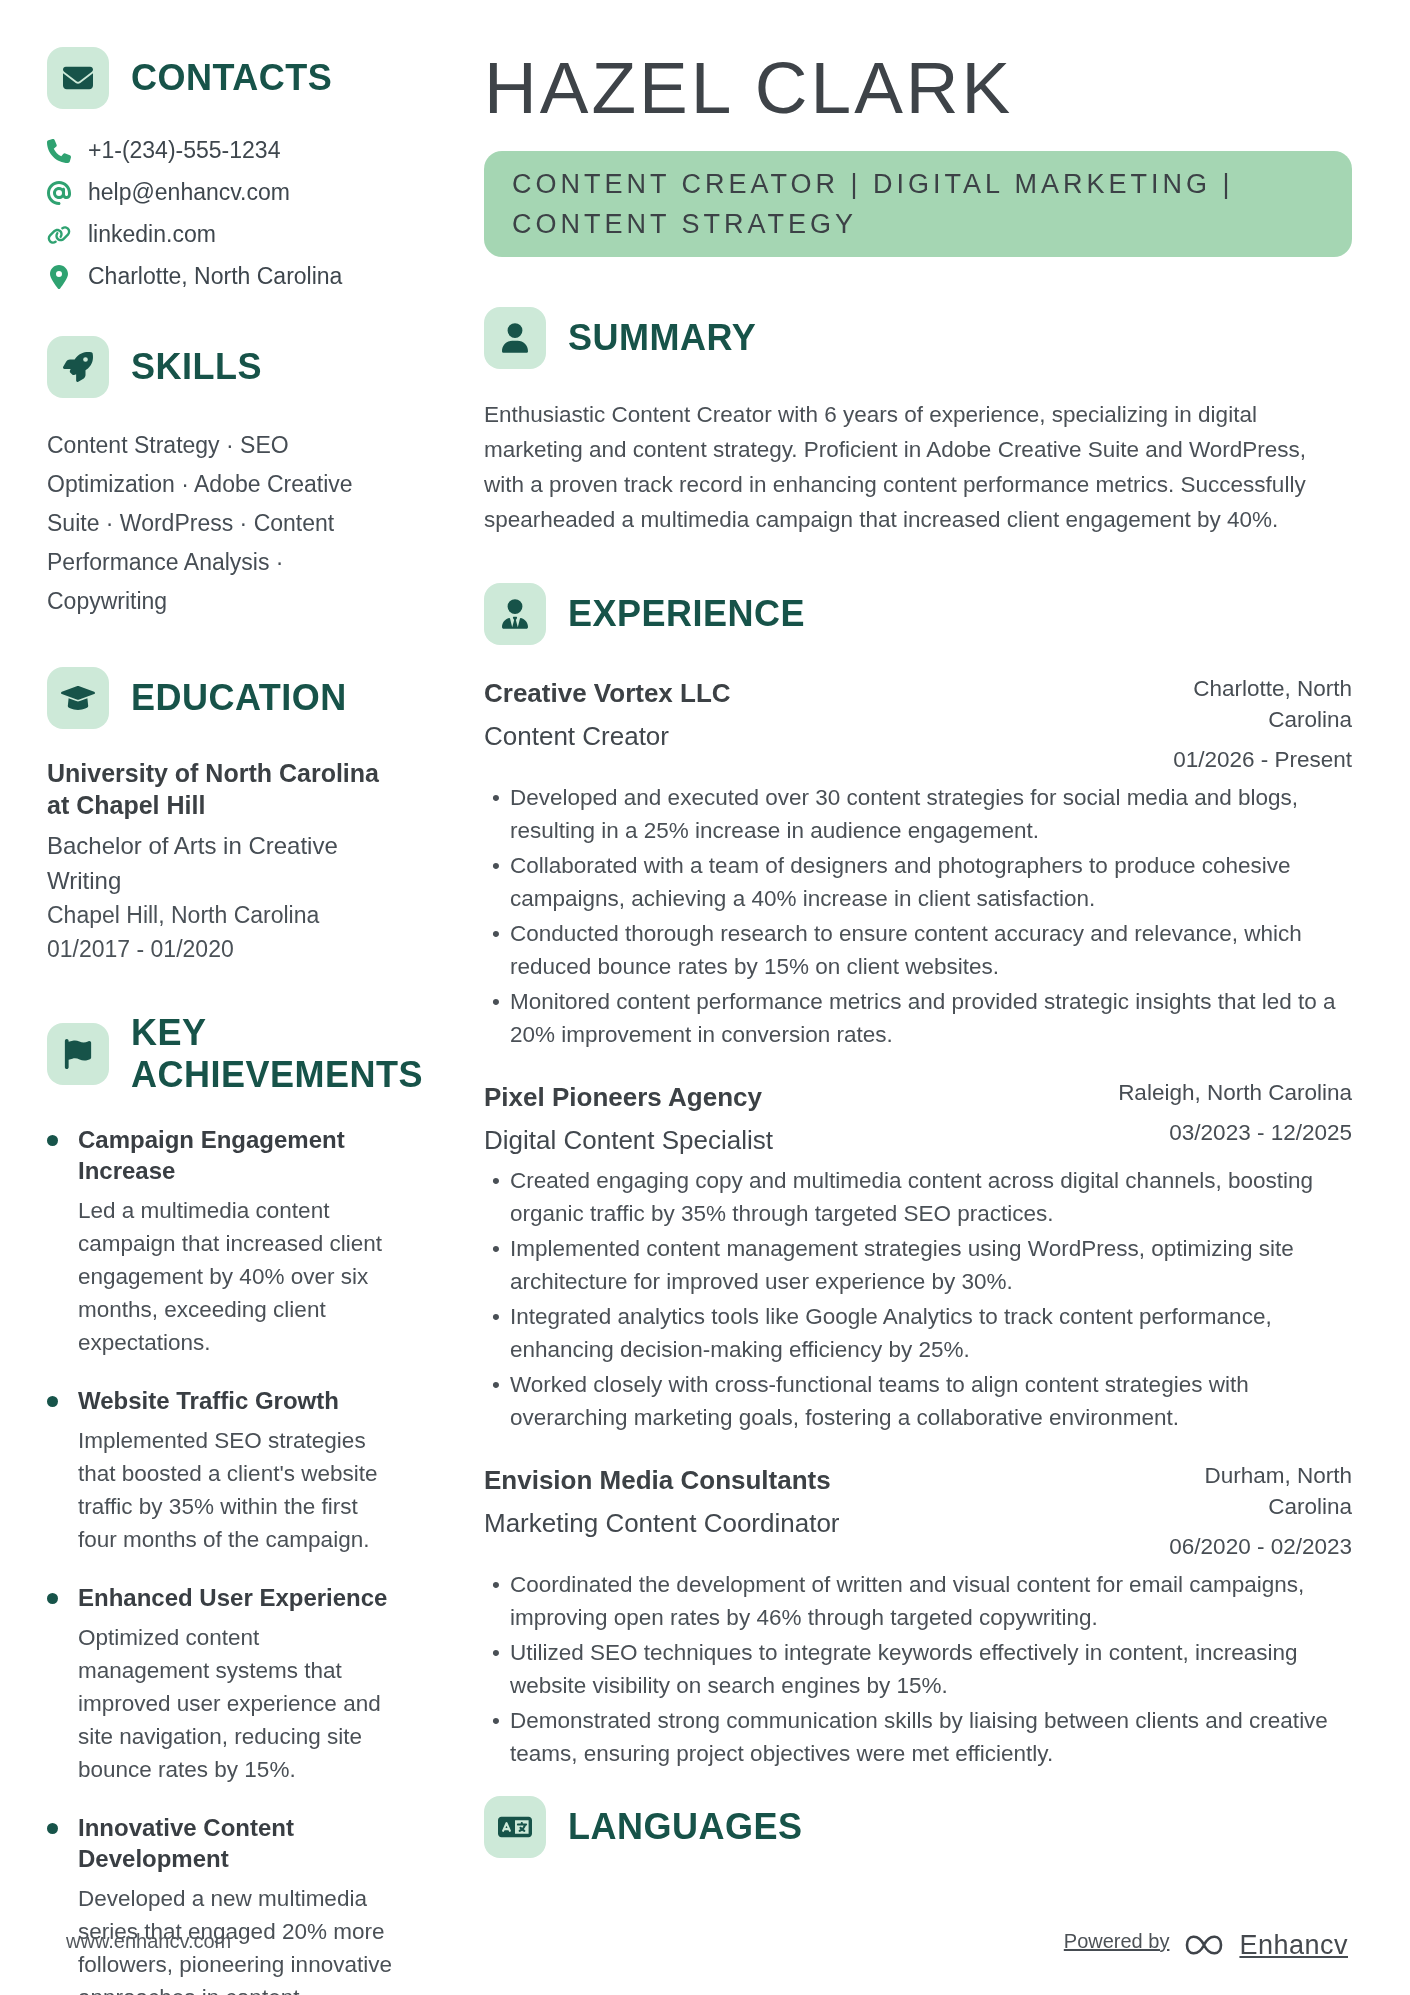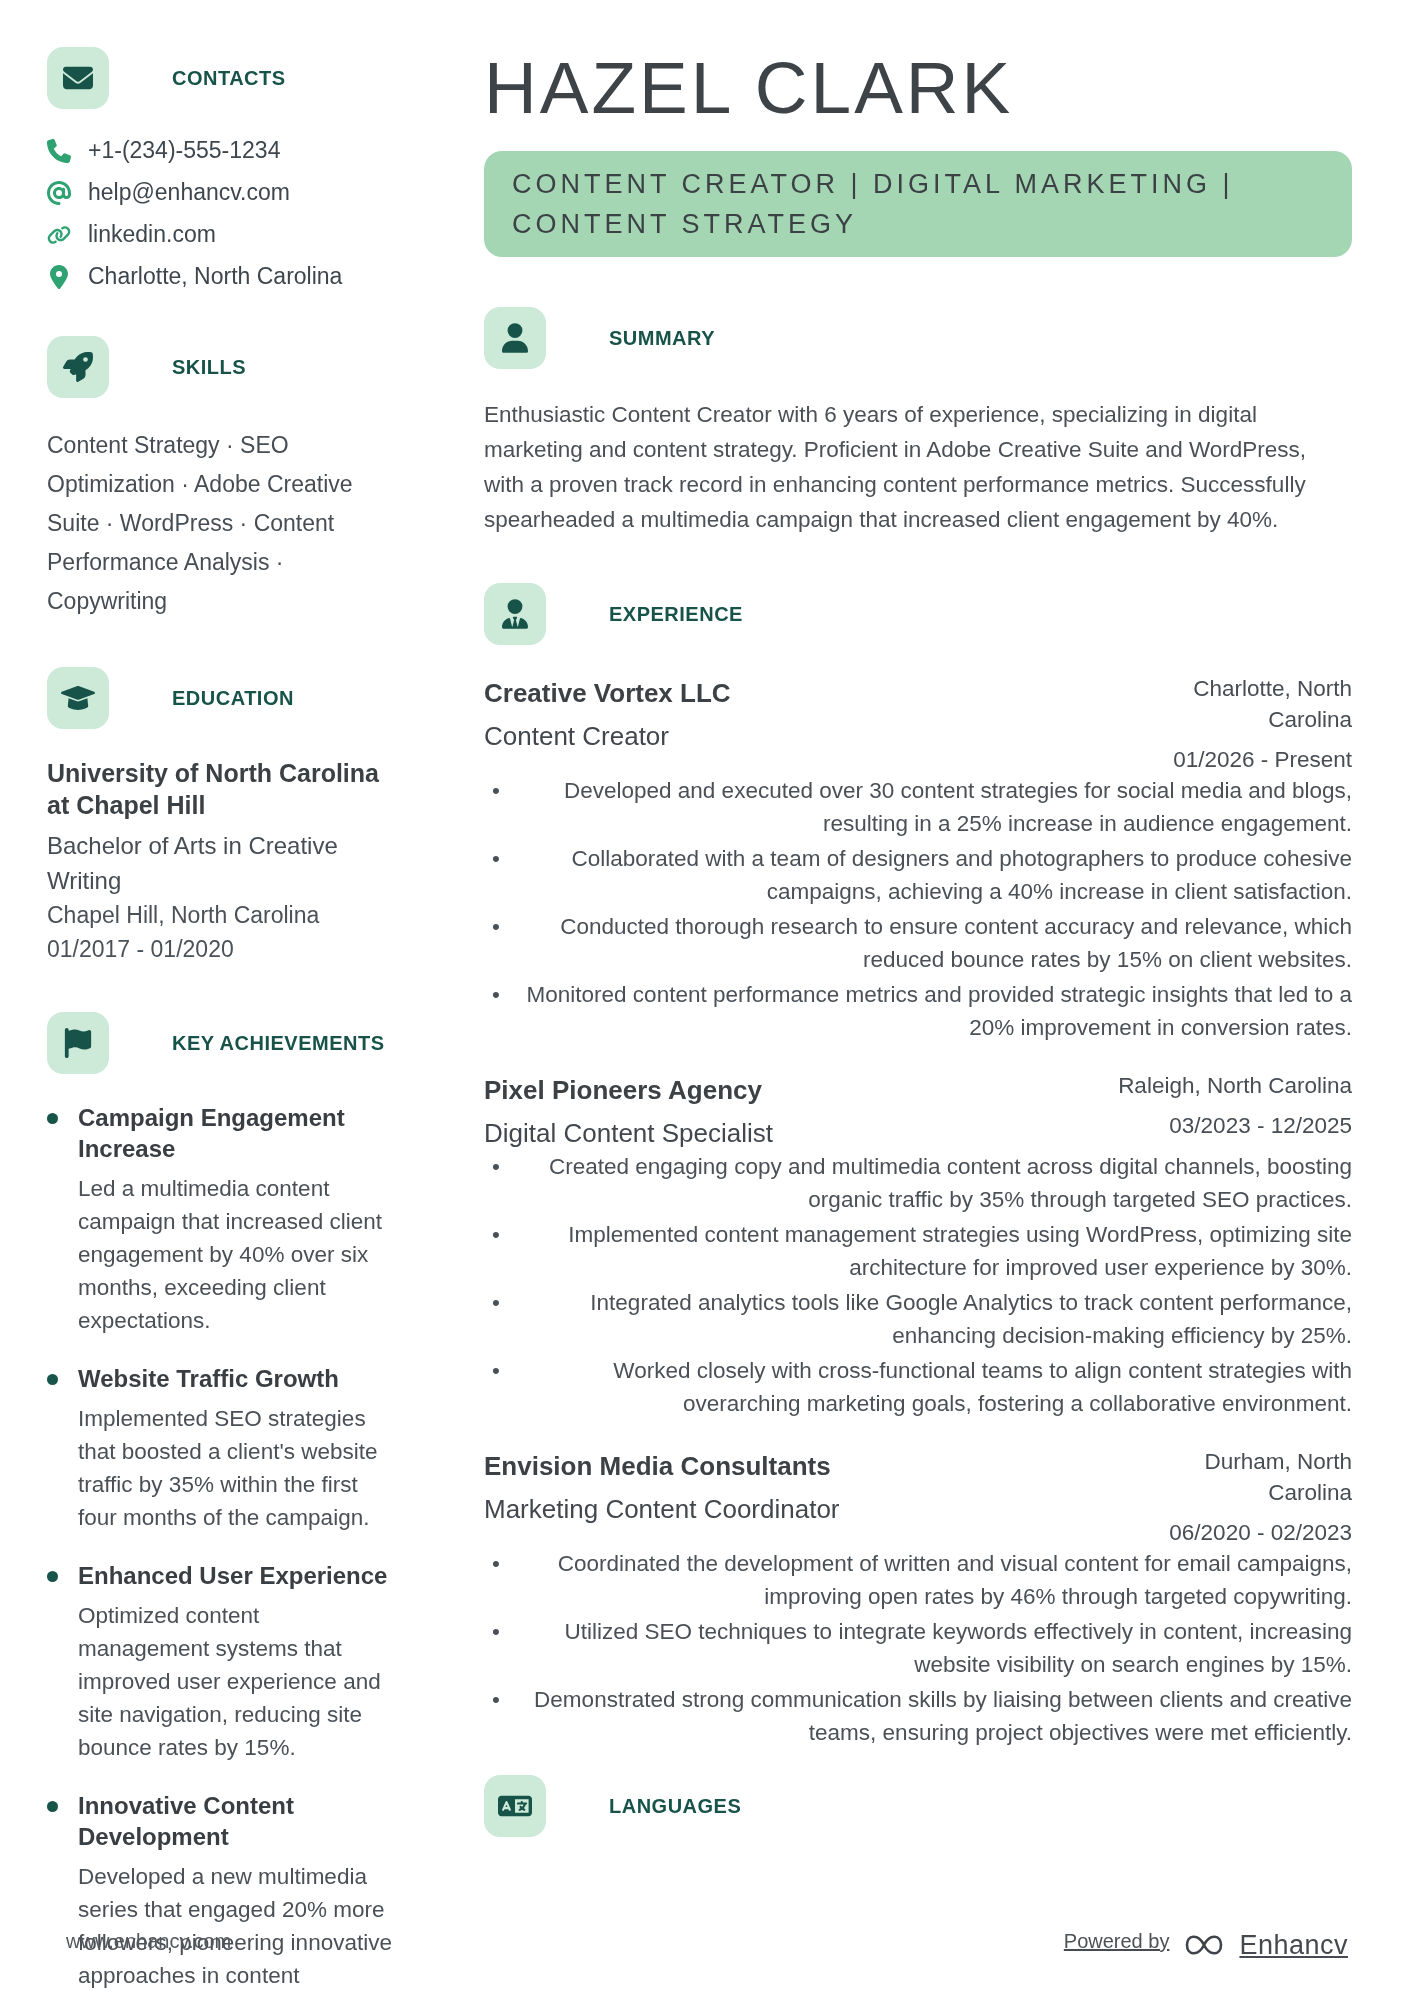--- a/index.html
+++ b/index.html
@@ -14,21 +14,21 @@
   .page { display: flex; gap: 92px; padding: 47px 58px 0 47px; }
 
   
   .sec-head { display: flex; align-items: center; gap: 22px; margin-bottom: 28px; }
   .chip {
     width: 62px; height: 62px; flex: 0 0 62px;
     background: #cde9d8; border-radius: 16px;
     display: flex; align-items: center; justify-content: center;
   }
   .chip svg { fill: #175349; }
-  .sec-title { font-size: 20px; font-weight: 700; color: #175349; letter-spacing: 0.5px; margin-left: 41px; }
+  .sec-title { font-size: 36px; font-weight: 700; color: #175349; letter-spacing: 0.5px; }
 
   
   .sidebar { width: 345px; flex: 0 0 345px; }
   .side-sec { margin-bottom: 46px; }
   .contact-row { display: flex; align-items: center; gap: 17px; margin-bottom: 15px; }
   .contact-row svg { fill: #2fa271; flex: 0 0 24px; }
   .contact-text { font-size: 23px; color: #3e464d; }
   .skills-text { font-size: 23px; line-height: 39px; color: #464d54; }
   .edu-school { font-size: 25px; font-weight: 700; line-height: 32px; color: #3b4044; }
   .edu-degree { font-size: 24px; color: #464d54; line-height: 35px; margin-top: 7px; }
@@ -51,21 +51,21 @@
     line-height: 40px; color: #3c4146;
   }
   .summary-text { font-size: 22.5px; line-height: 35px; color: #4a5056; margin-bottom: 46px; }
 
   .job { margin-bottom: 26px; }
   .job-grid { display: grid; grid-template-columns: 1fr 235px; column-gap: 24px; }
   .job-company { font-size: 26px; font-weight: 700; color: #3c4145; padding-top: 5px; }
   .job-meta { text-align: right; font-size: 22.5px; color: #474d53; line-height: 31px; }
   .job-position { font-size: 26px; color: #41474d; margin-top: 12px; }
   .job-dates { text-align: right; font-size: 22.5px; color: #474d53; margin-top: 12px; }
-  .bullets { list-style: none; margin-top: 1px; padding-left: 26px; text-align: right; }
+  .bullets { list-style: none; margin-top: 8px; padding-left: 26px; }
   .bullets li { position: relative; font-size: 22.5px; line-height: 33px; color: #4a5056; margin-bottom: 2px; }
   .bullets li::before { content: "\2022"; position: absolute; left: -18px; color: #4a5056; }
 
   
   .footer-site { position: absolute; left: 66px; bottom: 42px; font-size: 20px; color: #53585d; }
   .powered { position: absolute; right: 62px; bottom: 34px; display: flex; align-items: flex-start; gap: 13px; text-decoration: underline; }
   .powered-label { font-size: 20px; color: #4c5156; }
   .brand-logo { stroke: #3f444a; fill: none; stroke-width: 2.6; stroke-linecap: round; }
   .brand-name { font-size: 27px; color: #45494e; letter-spacing: 0.5px; }
 </style>

